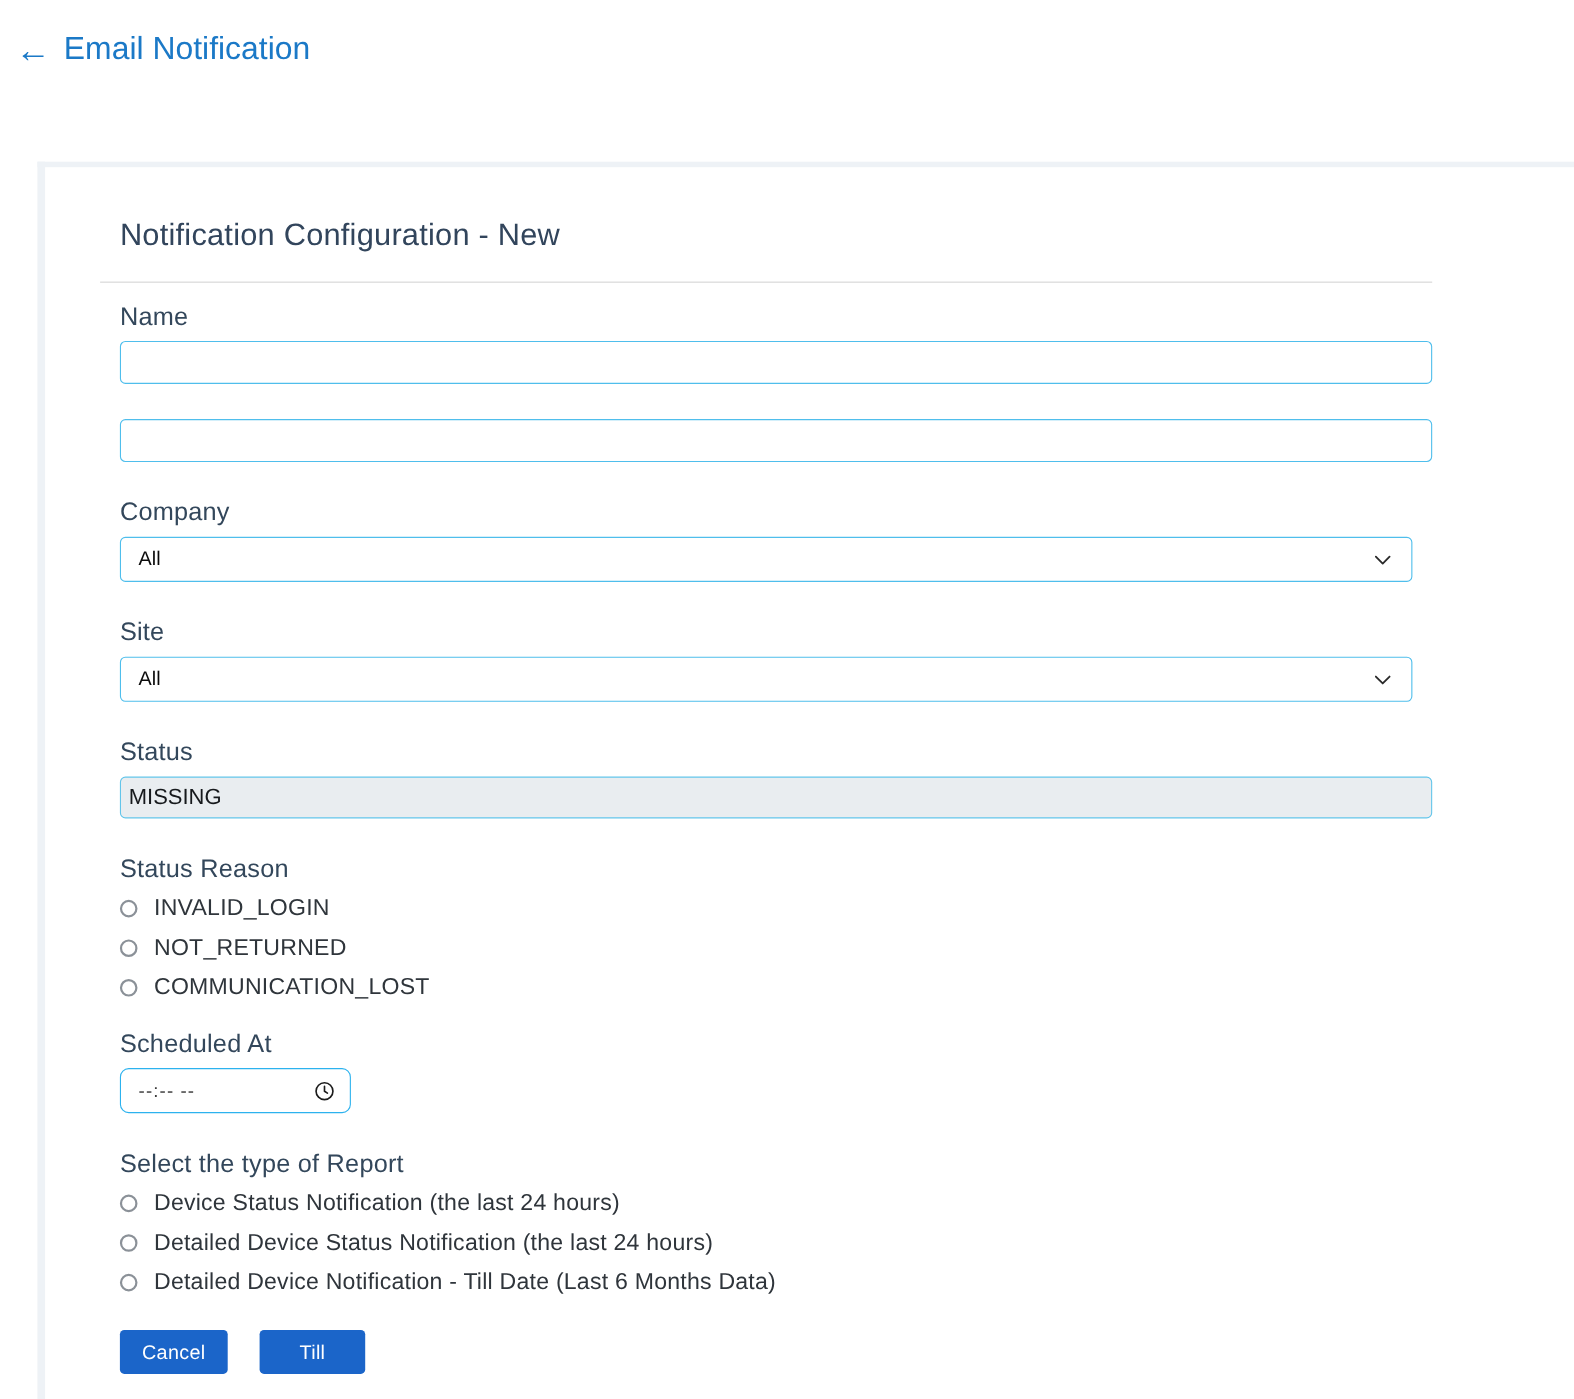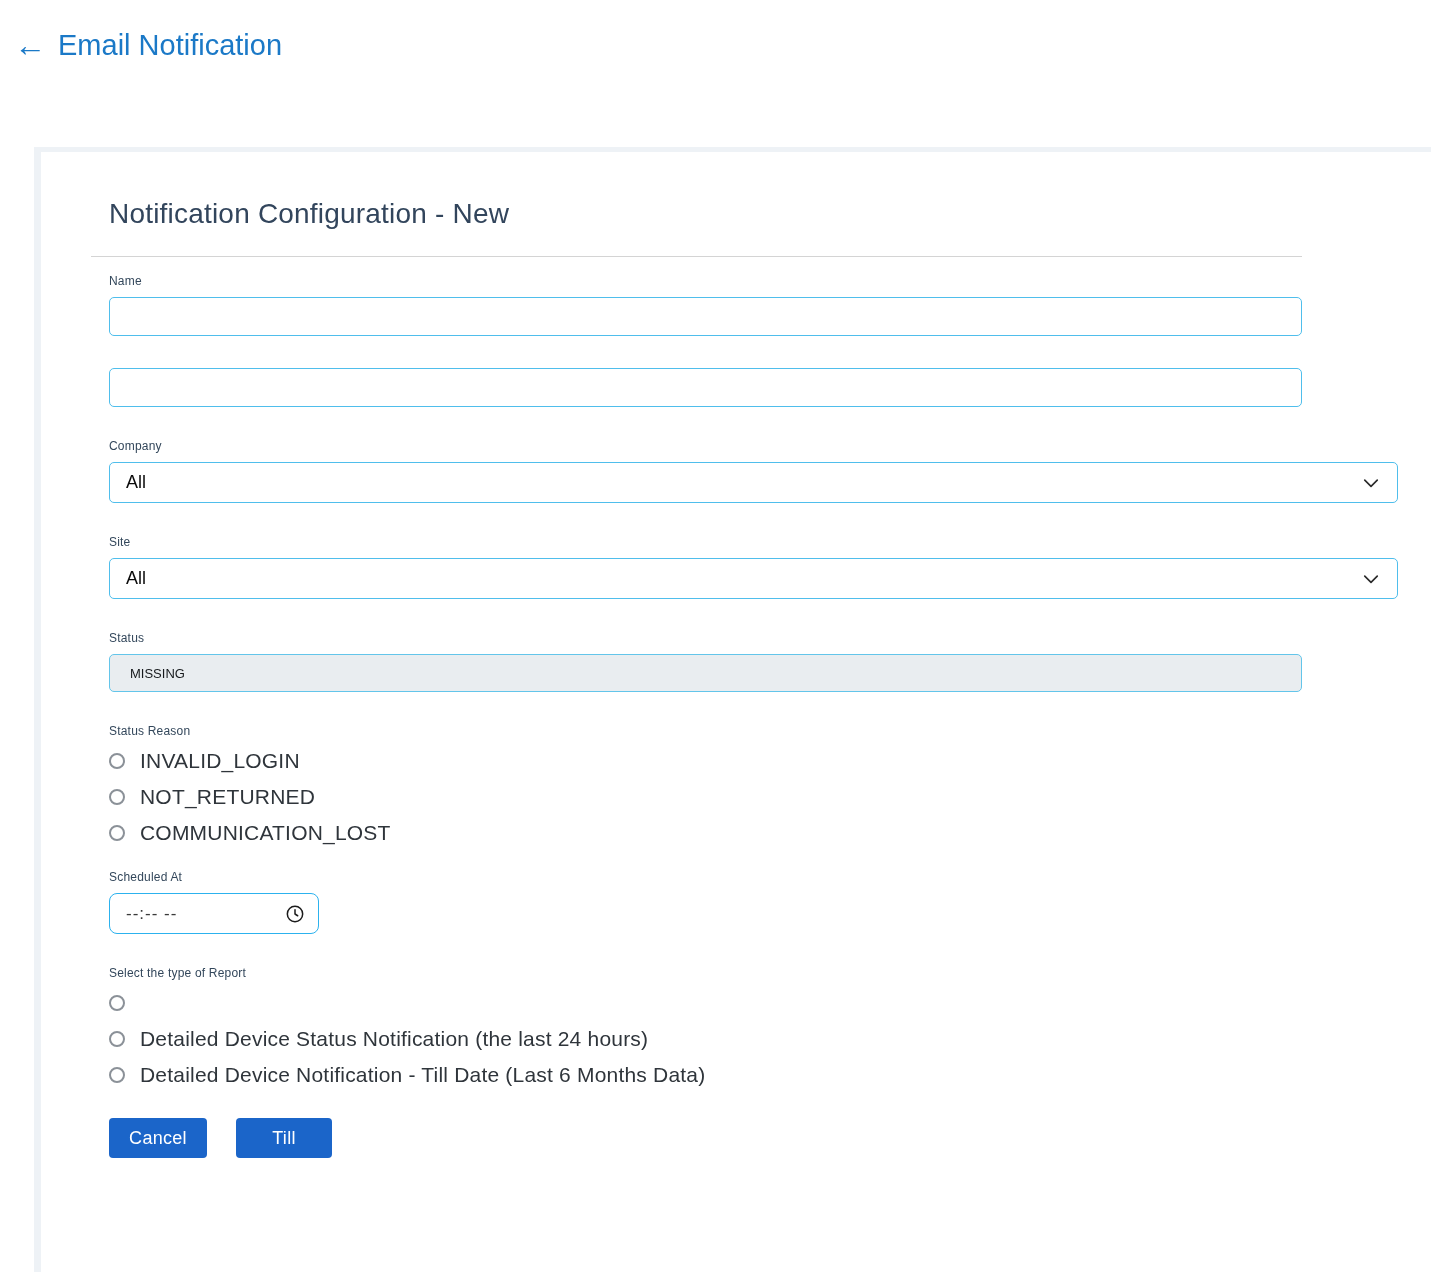--- a/index.html
+++ b/index.html
@@ -48,39 +48,39 @@
     border-top: 1px solid #d4d4d4;
     width: 1211px;
     margin: 26px 0 0 -18px;
   }
 
   
   .group { margin-top: 32px; }
   .group.first { margin-top: 17px; }
   .field-label {
     display: block;
-    font-size: 12px; color: #33475b;
+    font-size: 23px; color: #33475b;
     margin-bottom: 9px;
     letter-spacing: 0.2px;
   }
   .text-input {
     display: block;
     width: 1193px; height: 39px;
     border: 1px solid #4fbeec;
     border-radius: 5px;
     padding: 0 16px;
     font-size: 18px; color: #111;
     font-family: "Liberation Sans", sans-serif;
     outline: none;
     background: #fff;
   }
 
   .select-box {
     position: relative;
-    width: 1289px; height: 41px;
+    width: 1175px; height: 41px;
     border: 1px solid #4fbeec;
     border-radius: 5px;
     background: #fff;
     display: flex; align-items: center;
     padding: 0 16px;
     cursor: pointer;
   }
   .select-value { font-size: 18px; color: #0b0b0b; }
   .select-chevron {
     position: absolute; right: 16px; top: 50%;
@@ -88,22 +88,22 @@
     width: 20px; height: 20px;
     display: flex; align-items: center; justify-content: center;
   }
 
   .status-box {
     width: 1193px; height: 38px;
     border: 1px solid #63c5ea;
     border-radius: 5px;
     background: #e9edf0;
     display: flex; align-items: center;
-    padding: 0 20px;
-    font-size: 13px; color: #16191c;
+    padding: 0 7px;
+    font-size: 20px; color: #16191c;
   }
 
   
   .radio-group .field-label { margin-bottom: 11px; }
   .radio-row {
     display: flex; align-items: center;
     height: 24px;
     margin-bottom: 12px;
     cursor: pointer;
   }
@@ -233,20 +233,21 @@
               <path d="M12 6.8v5.2l3.2 2.1" fill="none" stroke="#1c1c1c" stroke-width="1.8" stroke-linecap="round" stroke-linejoin="round"></path>
             </svg>
         </span>
       </div>
     </div>
 
     <div class="group radio-group">
       <label class="field-label">Select the type of Report</label>
       <div class="radio-row">
         <span class="radio-circle"></span>
+        <span class="radio-label">Device Status Notification (the last 24 hours)</span>
       </div>
       <div class="radio-row">
         <span class="radio-circle"></span>
         <span class="radio-label">Detailed Device Status Notification (the last 24 hours)</span>
       </div>
       <div class="radio-row">
         <span class="radio-circle"></span>
         <span class="radio-label">Detailed Device Notification - Till Date (Last 6 Months Data)</span>
       </div>
     </div>

